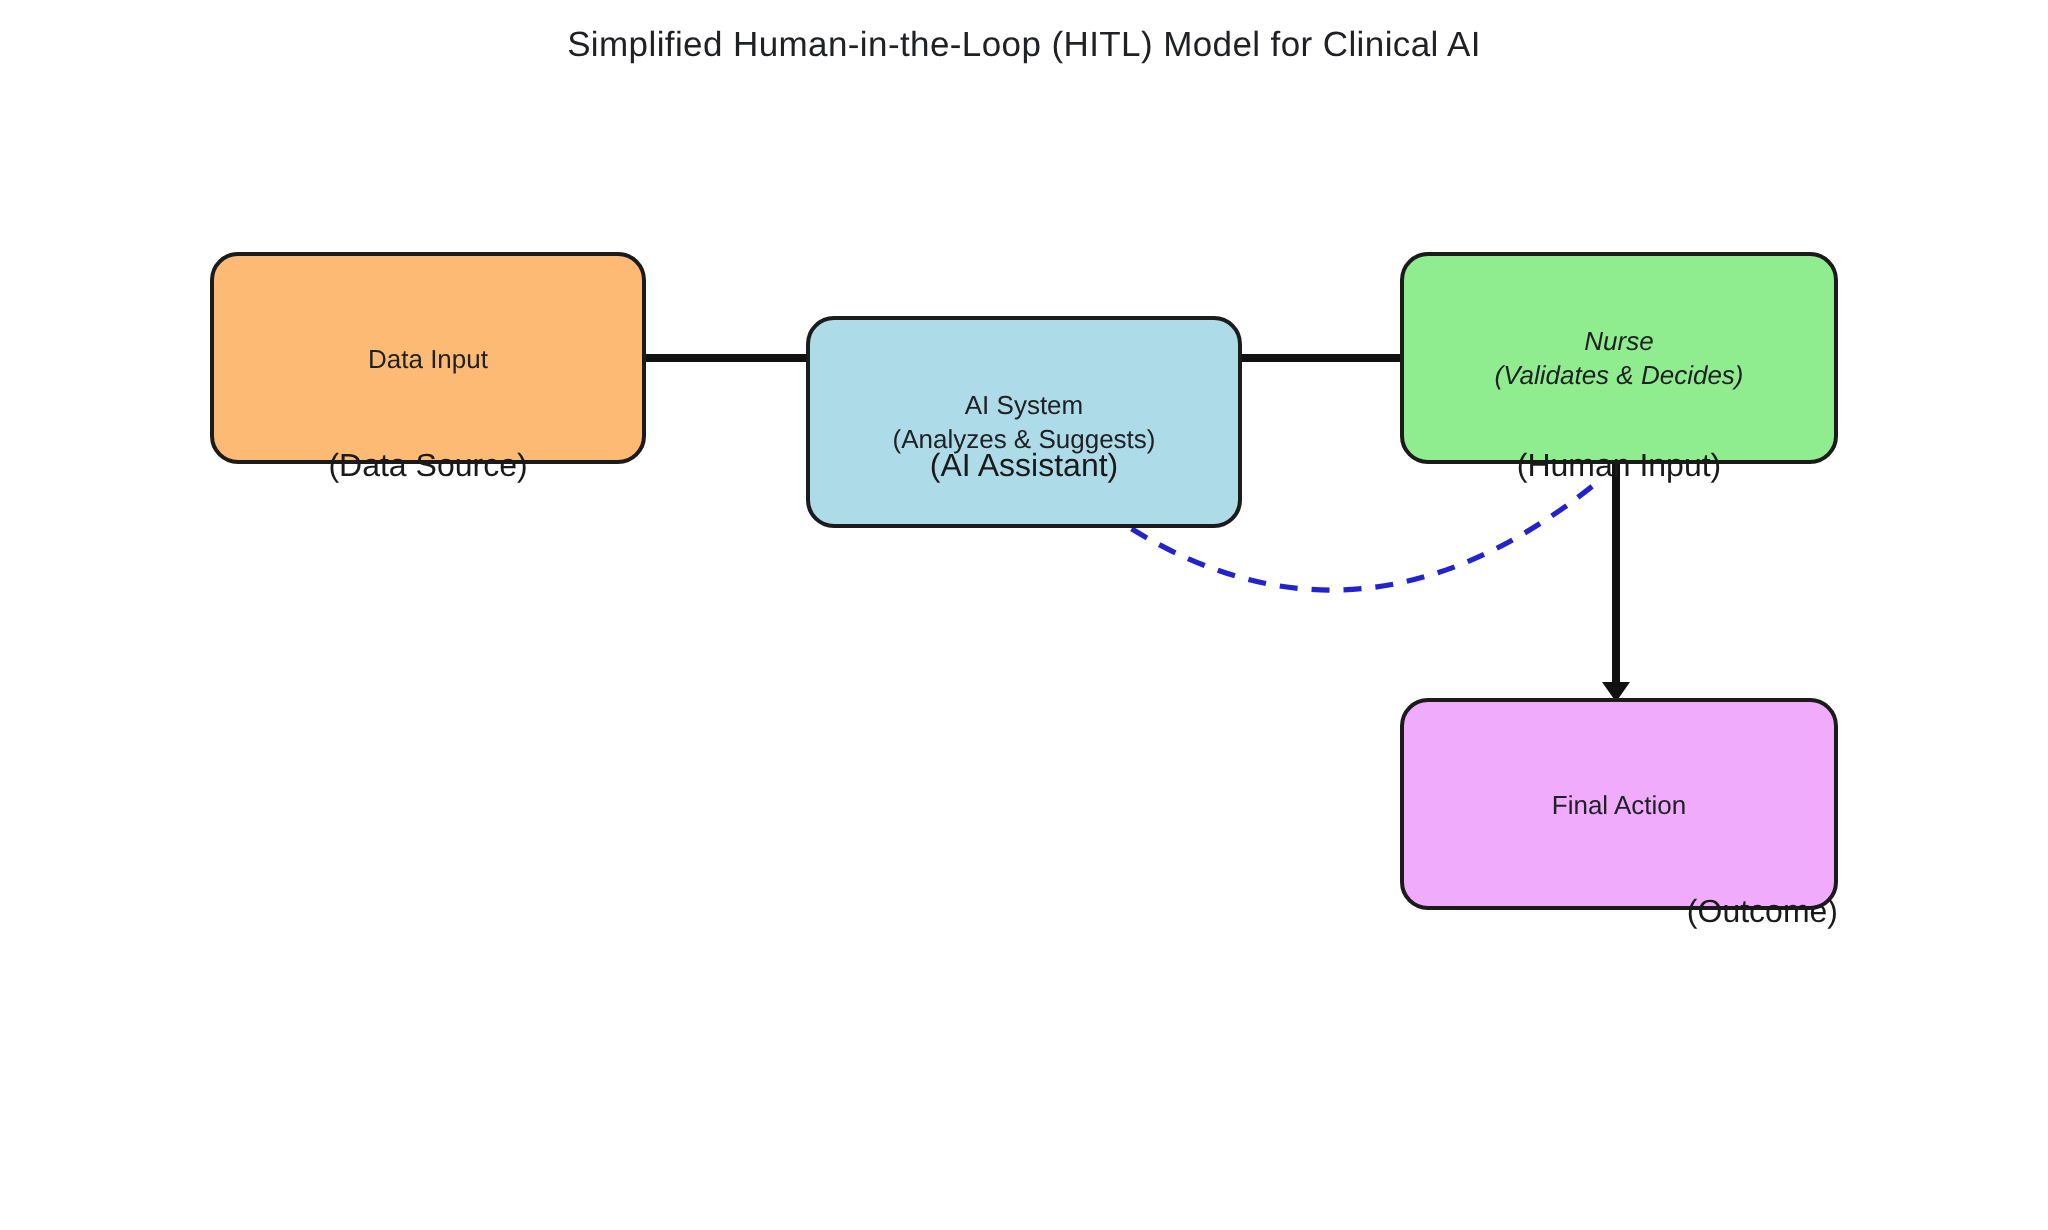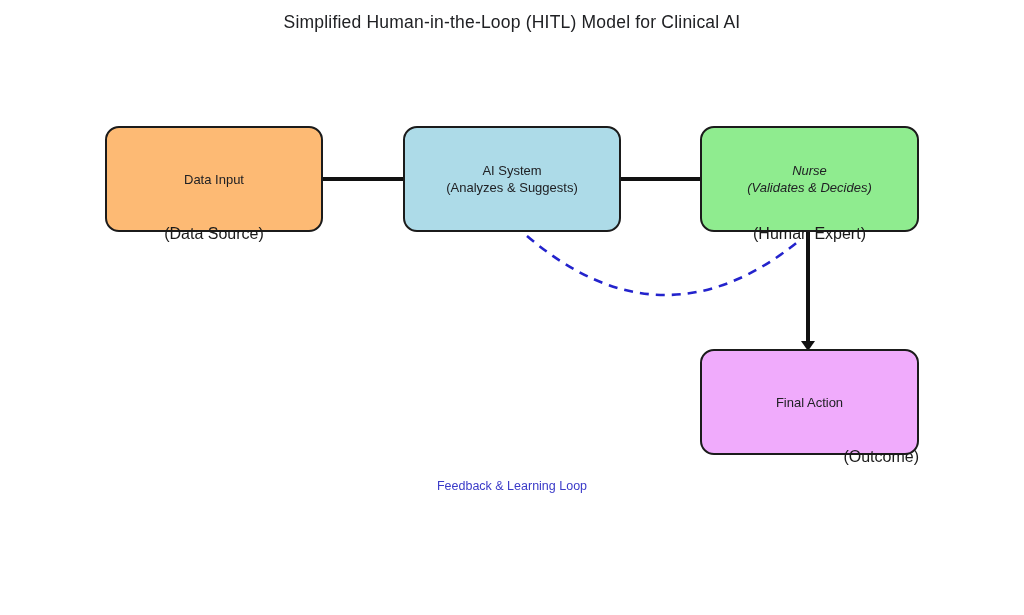--- a/index.html
+++ b/index.html
@@ -53,36 +53,36 @@
   </svg>
 
   <div class="node n-data-input">
     <div class="box" style="background: #fdba74;">
       <span>Data Input</span>
     </div>
     <div class="caption">(Data Source)</div>
   </div>
 
   <div class="node n-ai-system">
-    <div class="box" style="background: rgb(173, 219, 232);">
+    <div class="box" style="background: rgb(173, 219, 232); margin-top: 32px;">
       <span>AI System</span>
       <span>(Analyzes &amp; Suggests)</span>
     </div>
+    <div class="caption">(AI Assistant)</div>
   </div>
 
   <div class="node n-nurse">
     <div class="box" style="background: rgb(143, 236, 143); font-style: italic;">
       <span>Nurse</span>
       <span>(Validates &amp; Decides)</span>
     </div>
-    <div class="caption">(Human Expert)</div>
+    <div class="caption">(Human Input)</div>
   </div>
 
   <div class="node n-final-action">
     <div class="box" style="background: #f0abfc;">
       <span>Final Action</span>
     </div>
     <div class="caption">(Outcome)</div>
   </div>
 
-  <div class="feedback-label">Feedback &amp; Learning Loop</div>
 
 </div>
 
 </body></html>

